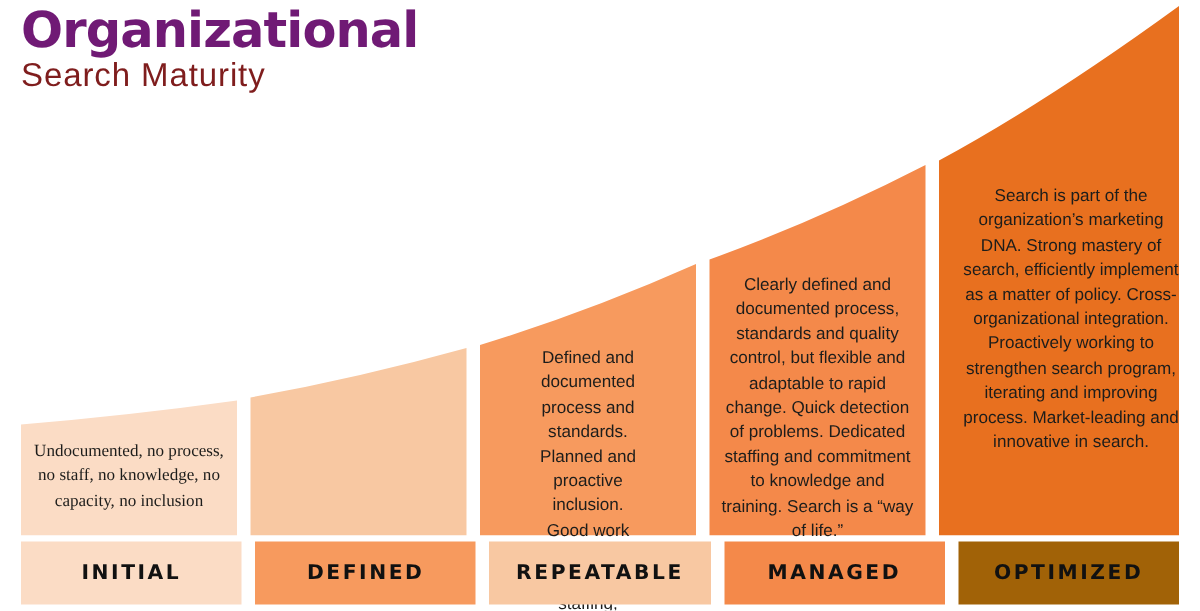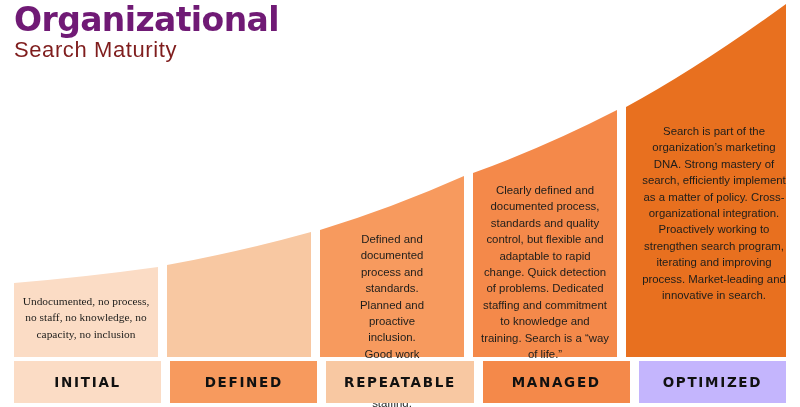--- a/index.html
+++ b/index.html
@@ -126,16 +126,16 @@
     <div class="col-text" style="left:320px; top:231px; width:114px; height:126px;padding-left:36px;">Defined and documented process and standards. Planned and proactive inclusion. Good work but still siloed. Adequate staffing, knowledge and training. Clear strategy aligned to business goals.</div>
     <div class="col-text" style="left:473px; top:182px; width:144px; height:175px;">Clearly defined and documented process, standards and quality control, but flexible and adaptable to rapid change. Quick detection of problems. Dedicated staffing and commitment to knowledge and training. Search is a “way of life.”</div>
     <div class="col-text" style="left:634px; top:123px; width:160px; height:234px;">Search is part of the organization’s marketing DNA. Strong mastery of search, efficiently implement as a matter of policy. Cross-organizational integration. Proactively working to strengthen search program, iterating and improving process. Market-leading and innovative in search.</div>
   </div>
 
   <div class="label-bar">
     <div class="label-cell" style="background:#FBDCC5;">INITIAL</div>
     <div class="label-cell" style="background:#F79A5E;">DEFINED</div>
     <div class="label-cell" style="background:#F8C8A2;">REPEATABLE</div>
     <div class="label-cell" style="background:#F4894A;">MANAGED</div>
-    <div class="label-cell" style="background:#c4b5fd;">OPTIMIZED</div>
+    <div class="label-cell" style="background:#a16207;">OPTIMIZED</div>
   </div>
 
 </div>
 
 </body></html>

